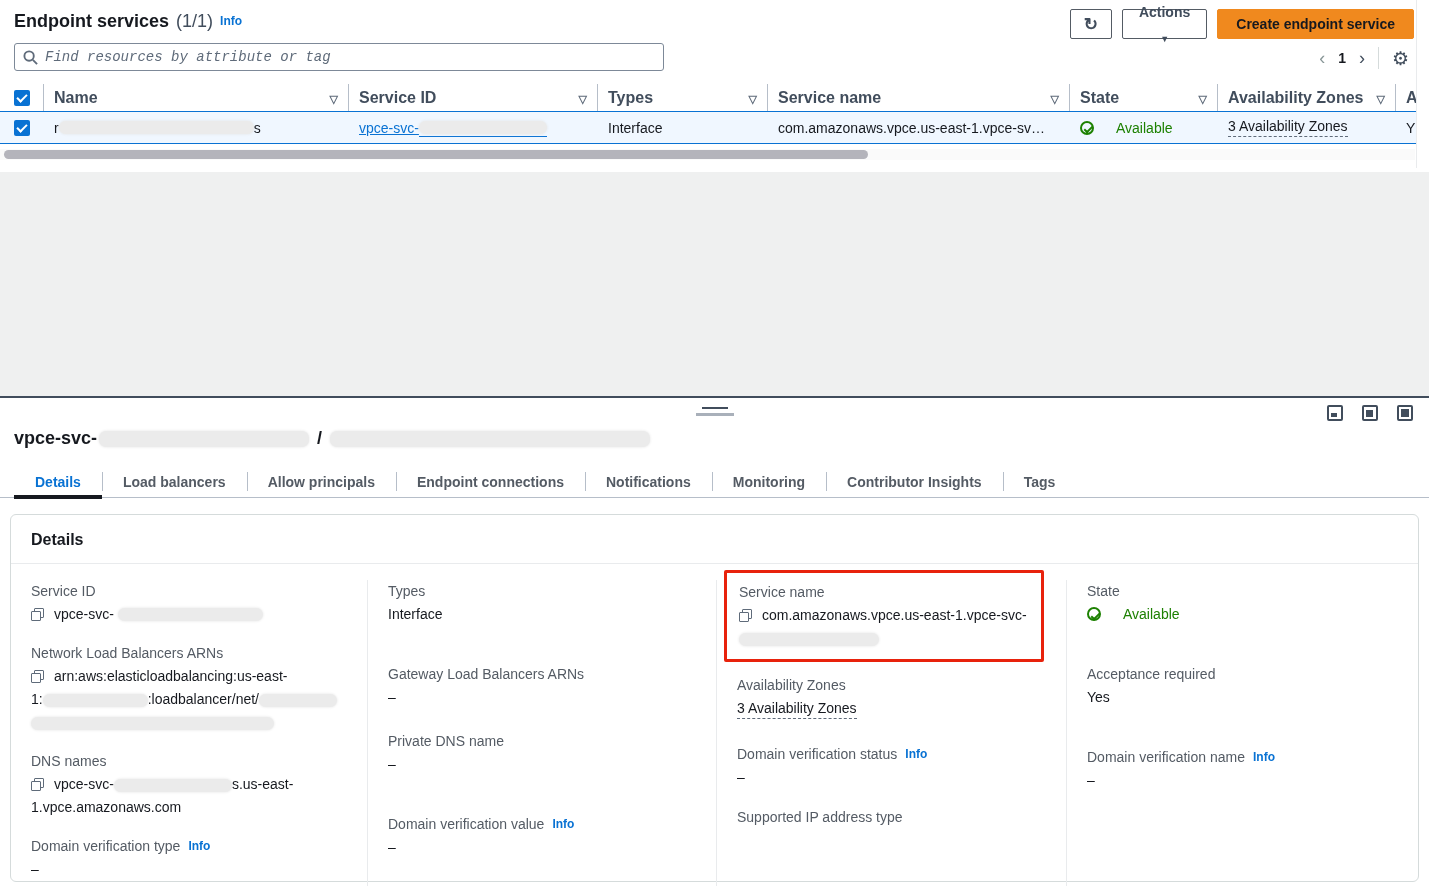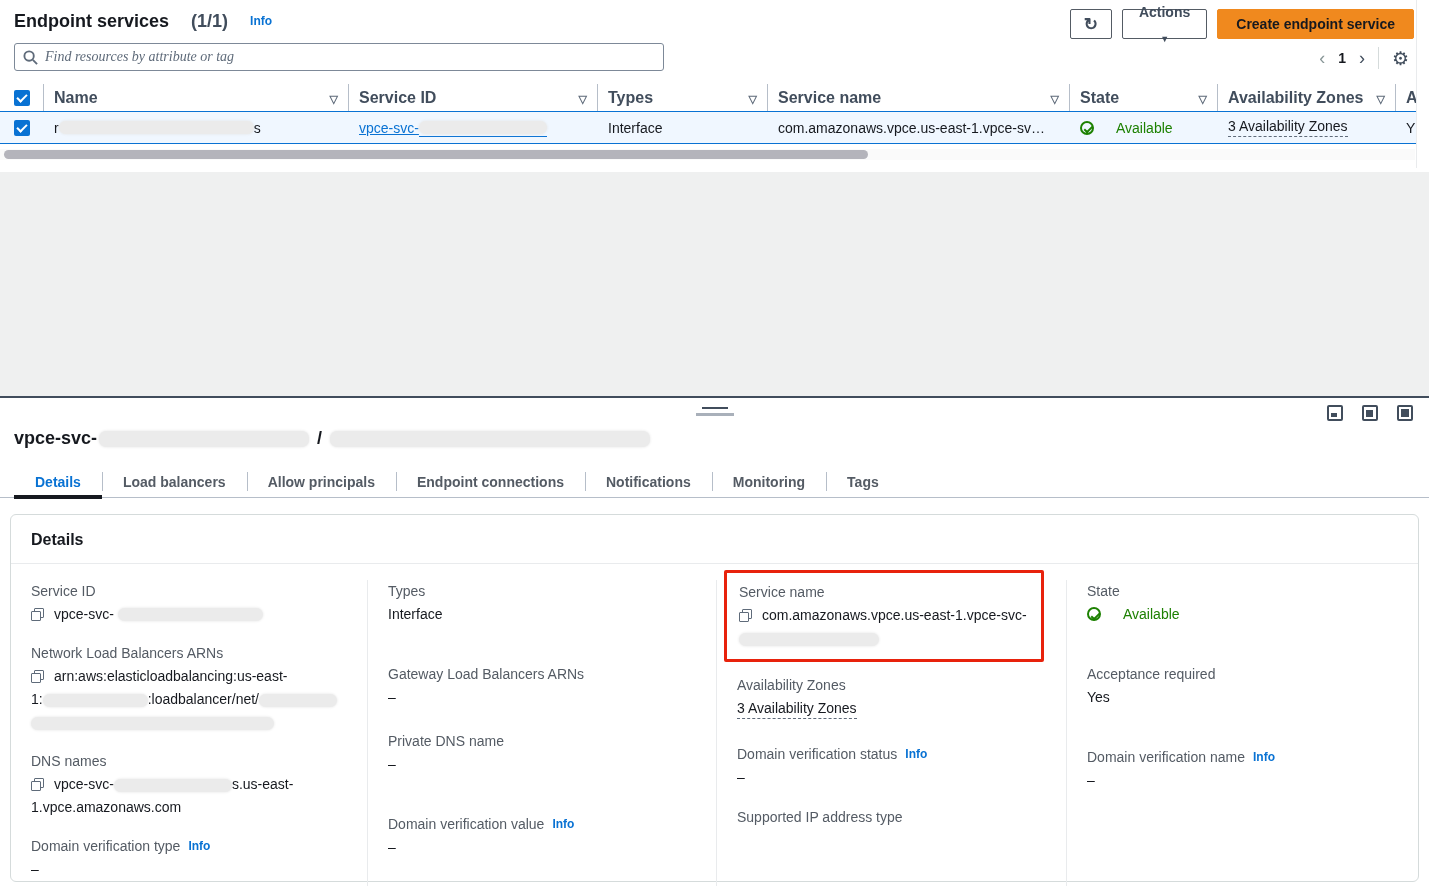--- a/index.html
+++ b/index.html
@@ -4,39 +4,39 @@
 <style>
   * { margin:0; padding:0; box-sizing:border-box; }
   html,body { background:#fff; }
   body { font-family:"Liberation Sans", sans-serif; color:#16191f; }
   .page { position:relative; width:1429px; height:886px; overflow:hidden; background:#fff; }
 
   
   .top-card { position:absolute; top:0; left:0; right:0; height:172px; background:#fff; }
   .right-gutter { position:absolute; top:0; right:0; width:13px; height:168px; background:#fff; border-left:1px solid #e9ebed; z-index:5; }
 
-  .page-h1 { position:absolute; left:14px; top:11px; font-size:18px; display:flex; align-items:baseline; gap:22px; }
+  .page-h1 { position:absolute; left:14px; top:11px; font-size:18px; display:flex; align-items:baseline; gap:7px; }
   .page-h1 .title { font-weight:700; color:#16191f; }
-  .page-h1 .count { font-weight:700; color:#414d5c; }
+  .page-h1 .count { font-weight:400; color:#414d5c; }
   .info-link { color:#0972d3; font-size:12px; font-weight:700; text-decoration:none; cursor:pointer; }
   .page-h1 .info-link { position:relative; top:-2px; }
 
   .header-actions { position:absolute; top:9px; right:15px; display:flex; gap:10px; align-items:center; }
   .btn { height:30px; border:1px solid #545b64; border-radius:2px; background:#fff; color:#16191f;
          font-weight:700; font-size:14px; display:flex; align-items:center; justify-content:center; cursor:pointer; }
   .btn-icon { width:42px; }
   .refresh-glyph::after { content:"\21BB"; font-size:17px; font-weight:700; color:#414d5c; }
   .btn-actions { padding:0 16px; gap:9px; color:#414d5c;flex-direction:column; }
   .caret-down::after { content:"\25BC"; font-size:9px; color:#414d5c; }
   .btn-primary { padding:0 18px; background:#f0891e; border:1px solid #f0891e; color:#16191f; }
 
   .search-box { position:absolute; left:14px; top:43px; width:650px; height:28px; border:1px solid #7d8998;
                 border-radius:3px; background:#fff; display:flex; align-items:center; padding-left:8px; gap:7px; }
   .search-box svg { flex:0 0 auto; }
-  .search-box input { border:none; outline:none; flex:1; height:100%; font-size:14px; font-family:Liberation Serif, serif; background:transparent; color:#4d7c0f; }
+  .search-box input { border:none; outline:none; flex:1; height:100%; font-size:14px; font-family:Liberation Mono, monospace; background:transparent; color:#4d7c0f; }
   .search-box input::placeholder { font-style:italic; color:#5f6b7a; }
 
   .pagination { position:absolute; top:45px; right:20px; display:flex; align-items:center; gap:13px; height:26px; }
   .pg-chev { font-size:15px; color:#879596; cursor:pointer; line-height:1; }
   .pg-chev.prev::after { content:"\2039"; font-size:18px; }
   .pg-chev.next::after { content:"\203A"; font-size:18px; color:#414d5c; }
   .pg-num { font-weight:700; font-size:14px; color:#16191f; }
   .pg-divider { width:1px; height:22px; background:#d5dbdb; }
   .gear::after { content:"\2699"; font-size:19px; color:#414d5c; }
 
@@ -251,20 +251,21 @@
       <span class="redact lg" style="width:320px;"></span>
     </div>
 
     <div class="tabs">
       <div class="tab active">Details</div>
       <div class="tab">Load balancers</div>
       <div class="tab">Allow principals</div>
       <div class="tab">Endpoint connections</div>
       <div class="tab">Notifications</div>
       <div class="tab">Monitoring</div>
+      <div class="tab">Contributor Insights</div>
       <div class="tab">Tags</div>
     </div>
 
     <div class="details-card">
       <div class="card-header">
         <h2>Details</h2>
       </div>
 
       <div class="card-body">
 

